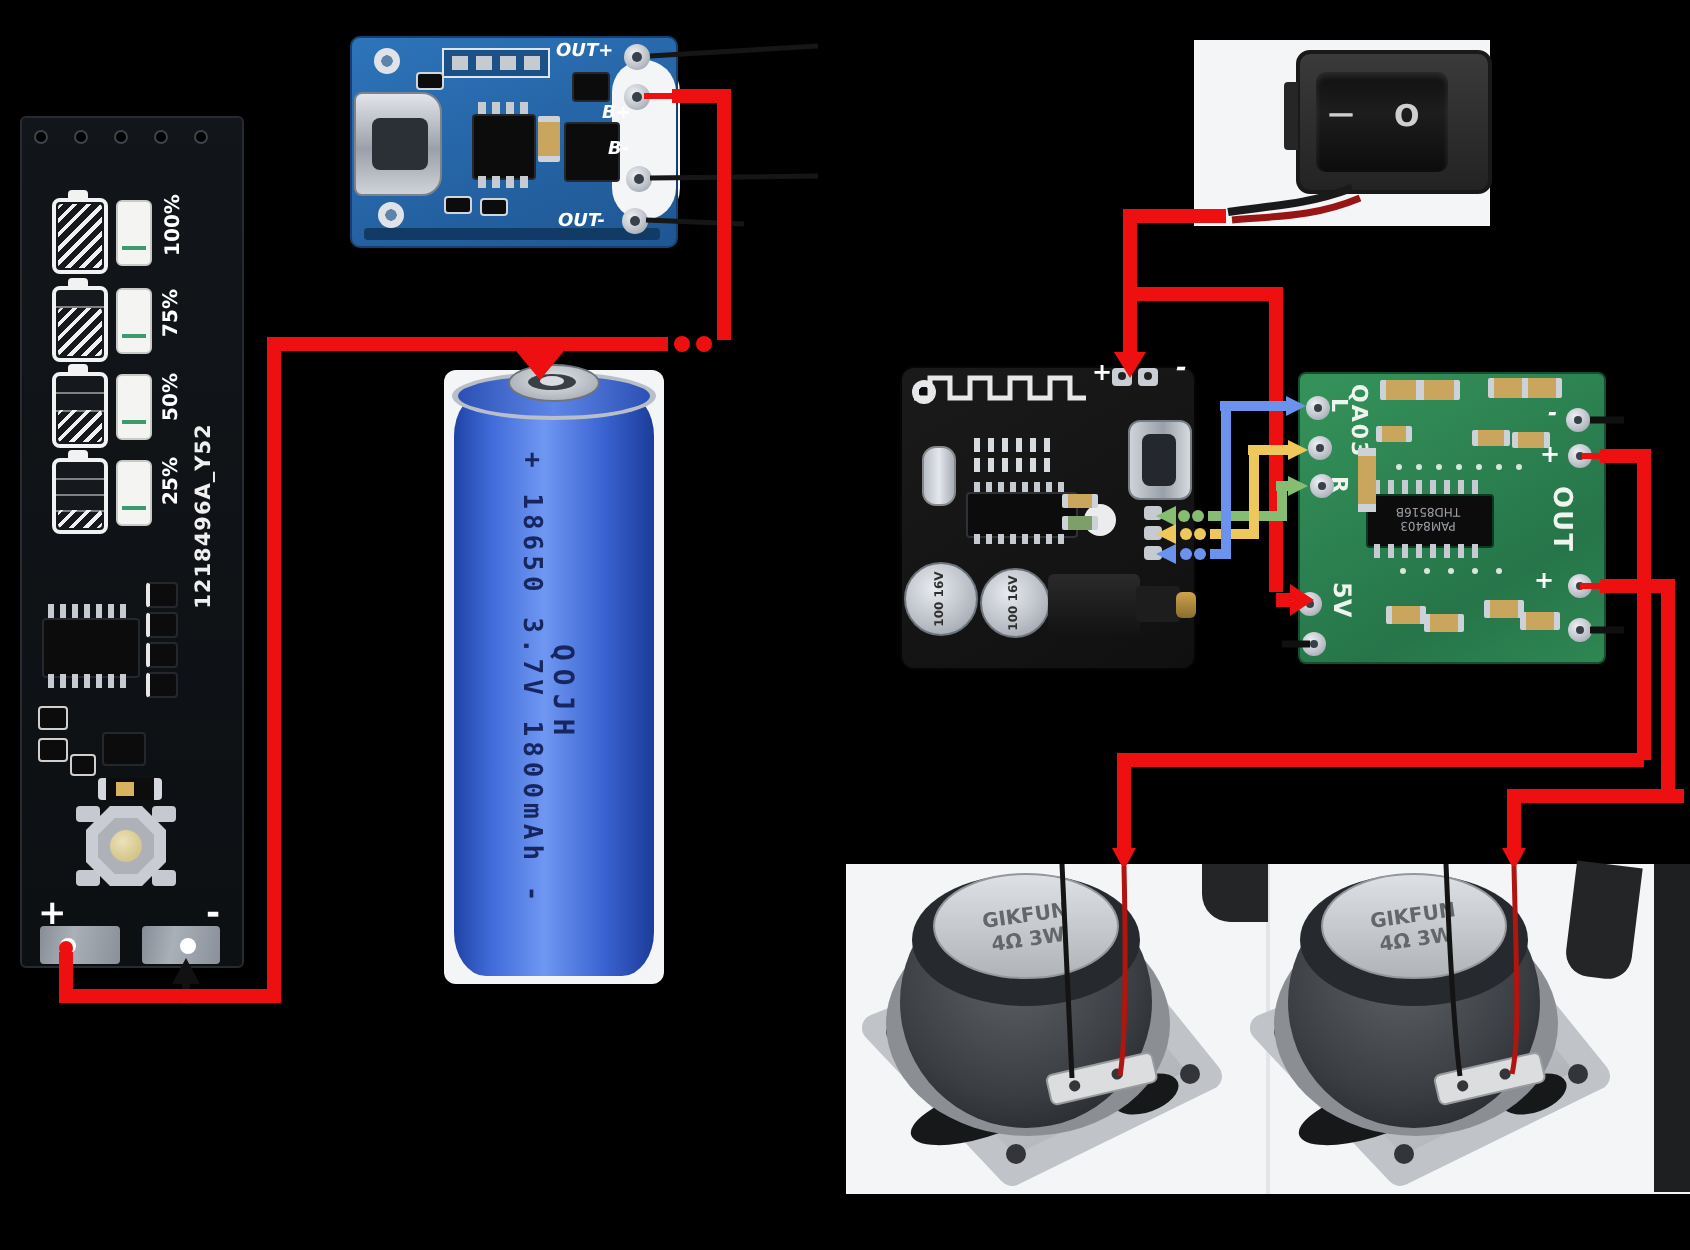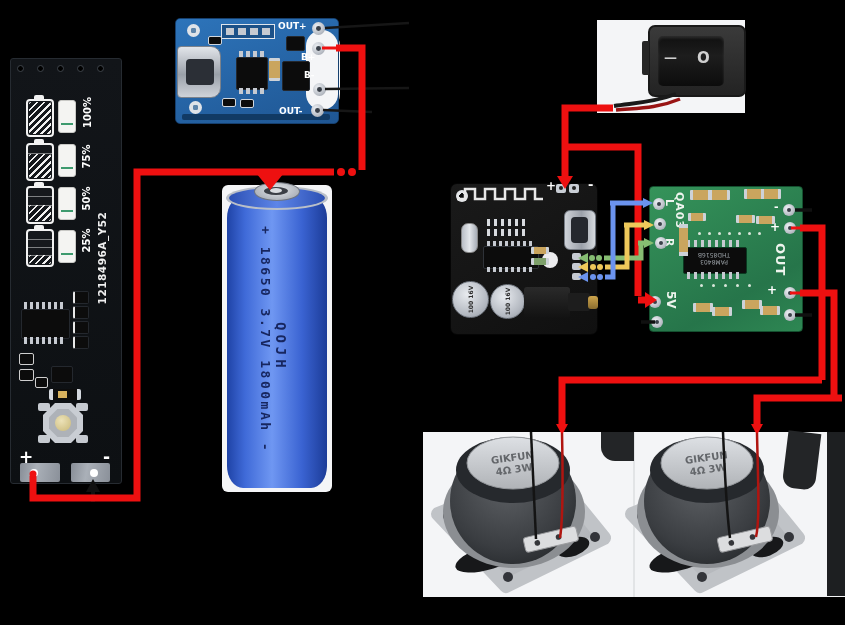--- a/index.html
+++ b/index.html
@@ -16,21 +16,21 @@
   .batt .nub{position:absolute;left:6px;top:-6px;width:10px;height:4px;background:#f2f2f2;border-radius:2px 2px 0 0;}
   .batt .fill{position:absolute;left:1px;right:1px;bottom:1px;border-radius:2px;
       background:repeating-linear-gradient(135deg,#f0f0f0 0 2px,rgba(0,0,0,0) 2px 5px);}
   .batt .seg{position:absolute;left:0;right:0;height:1px;background:rgba(255,255,255,.45);}
   .led{position:absolute;width:16px;height:31px;background:#f4f4f2;border:1px solid #c9c9c6;border-radius:3px;}
   .led i{position:absolute;left:2px;right:2px;bottom:7px;height:2px;background:#3d9a6e;}
   .smd{position:absolute;background:#caa55e;border-left:3px solid #cdd2d8;border-right:3px solid #cdd2d8;border-radius:1px;}
   .dk{position:absolute;background:#0c0c0c;border:1px solid #24282e;border-radius:2px;}
   .pin{position:absolute;background:#c6cad1;}
   .via{position:absolute;width:3px;height:3px;border-radius:50%;background:#d9e6da;}
-  .wlbl{position:absolute;color:#fff;font-weight:bold;white-space:nowrap;}
+  .wlbl{position:absolute;color:#fff;font-weight:bold;white-space:nowrap;font-style:italic;}
   .rot90{transform-origin:0 0;transform:rotate(90deg);white-space:nowrap;position:absolute;}
   .rotm90{transform:rotate(-90deg);white-space:nowrap;position:absolute;text-align:center;}
   svg{position:absolute;left:0;top:0;pointer-events:none;}
 </style>
 </head>
 <body>
 
 <div id="stage">
 
   <div class="patch" style="left:302px;top:28px;width:38px;height:84px;border-radius:18px;"></div>

